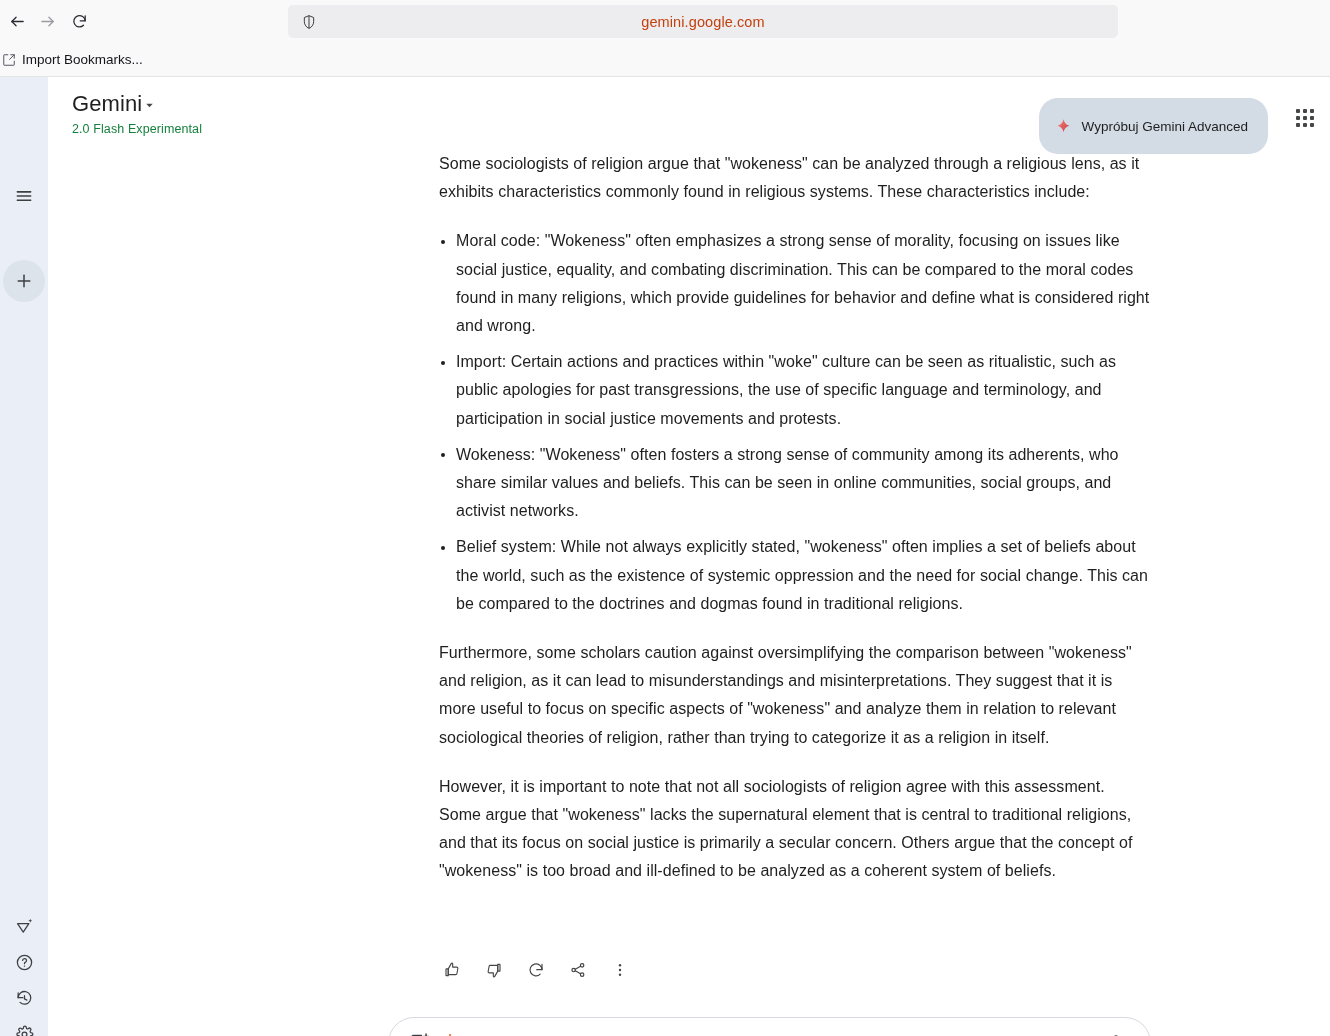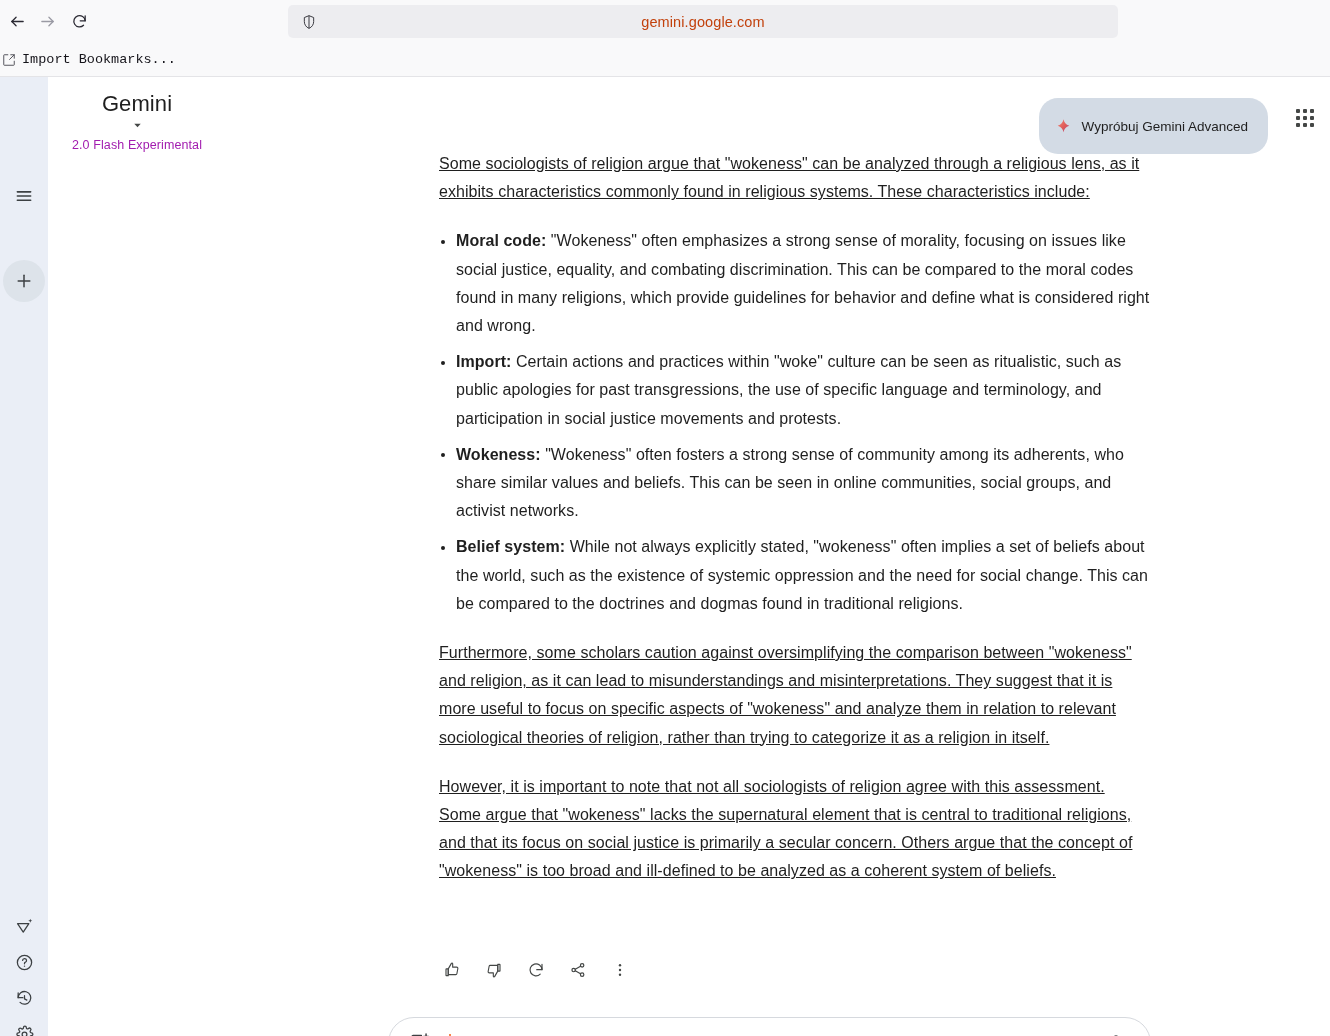--- a/index.html
+++ b/index.html
@@ -51,21 +51,20 @@
     font-size: 14.5px;
     color: #c2410c;
     letter-spacing: 0.1px;
     margin-right: 36px;
   }
   #bookmarks-bar {
     position: absolute; top: 43px; left: 0;
     width: 1330px; height: 34px;
     display: flex; align-items: center;
     border-bottom: 1px solid #e4e4e7;
-    font-family: Liberation Mono, monospace;
   }
   #import-bookmarks {
     display: flex; align-items: center;
     gap: 6px;
     padding: 3px 6px 3px 2px;
     border-radius: 4px;
     font-size: 13.5px;
     color: #15141a;
   }
   #import-bookmarks .bm-ico { color: #4a4a52; display: flex; }
@@ -104,33 +103,33 @@
 
   
   #app-header {
     position: absolute; top: 0; left: 48px;
     width: 1282px; height: 80px;
   }
   #brand-block {
     position: absolute; left: 24px; top: 16px;
   }
   #brand-row {
-    display: flex; align-items: center; gap: 2px; flex-direction: column;
+    display: flex; align-items: center; gap: 2px;
   }
   #brand-title {
     font-size: 22px;
     color: #1f1f1f;
     letter-spacing: 0.1px;
     line-height: 1;
   }
   #brand-caret { color: #444746; display: flex; margin-top: 3px; }
   #brand-sub {
     margin-top: 7px;
     font-size: 12.5px;
-    color: #a21caf;
+    color: #15803d;
     letter-spacing: 0.1px;
   }
   #advanced-btn {
     position: absolute;
     right: 62px; top: 21px;
     height: 56px;
     padding: 0 20px 0 16px;
     background: #d3dbe5;
     border-radius: 19px;
     display: flex; align-items: center; gap: 10px;
@@ -164,41 +163,41 @@
     width: 712px;
   }
   #conversation p,
   #conversation li {
     font-size: 16px;
     line-height: 28.2px;
     color: #1f1f1f;
     margin: 0;
     letter-spacing: 0.05px;
   }
-  #conversation p { margin-bottom: 21px; text-decoration: underline; }
+  #conversation p { margin-bottom: 21px; }
   #response-list {
     margin: 0 0 21px 0;
     padding: 0;
     list-style: none;
   }
   #response-list li {
     position: relative;
     padding-left: 17px;
     margin-bottom: 8px;
   }
   #response-list li:before {
     content: "";
     position: absolute;
     left: 2px; top: 12.5px;
     width: 4px; height: 4px;
     background: #1f1f1f;
     border-radius: 50%;
   }
   #response-list li:last-child { margin-bottom: 16px; }
-  .term { font-weight: bold; }
+  .term { font-weight: normal; }
 
   
   #action-row {
     position: absolute;
     left: 436px; top: 877px;
     display: flex; align-items: center;
     gap: 10px;
   }
   .action-btn {
     width: 32px; height: 32px;

